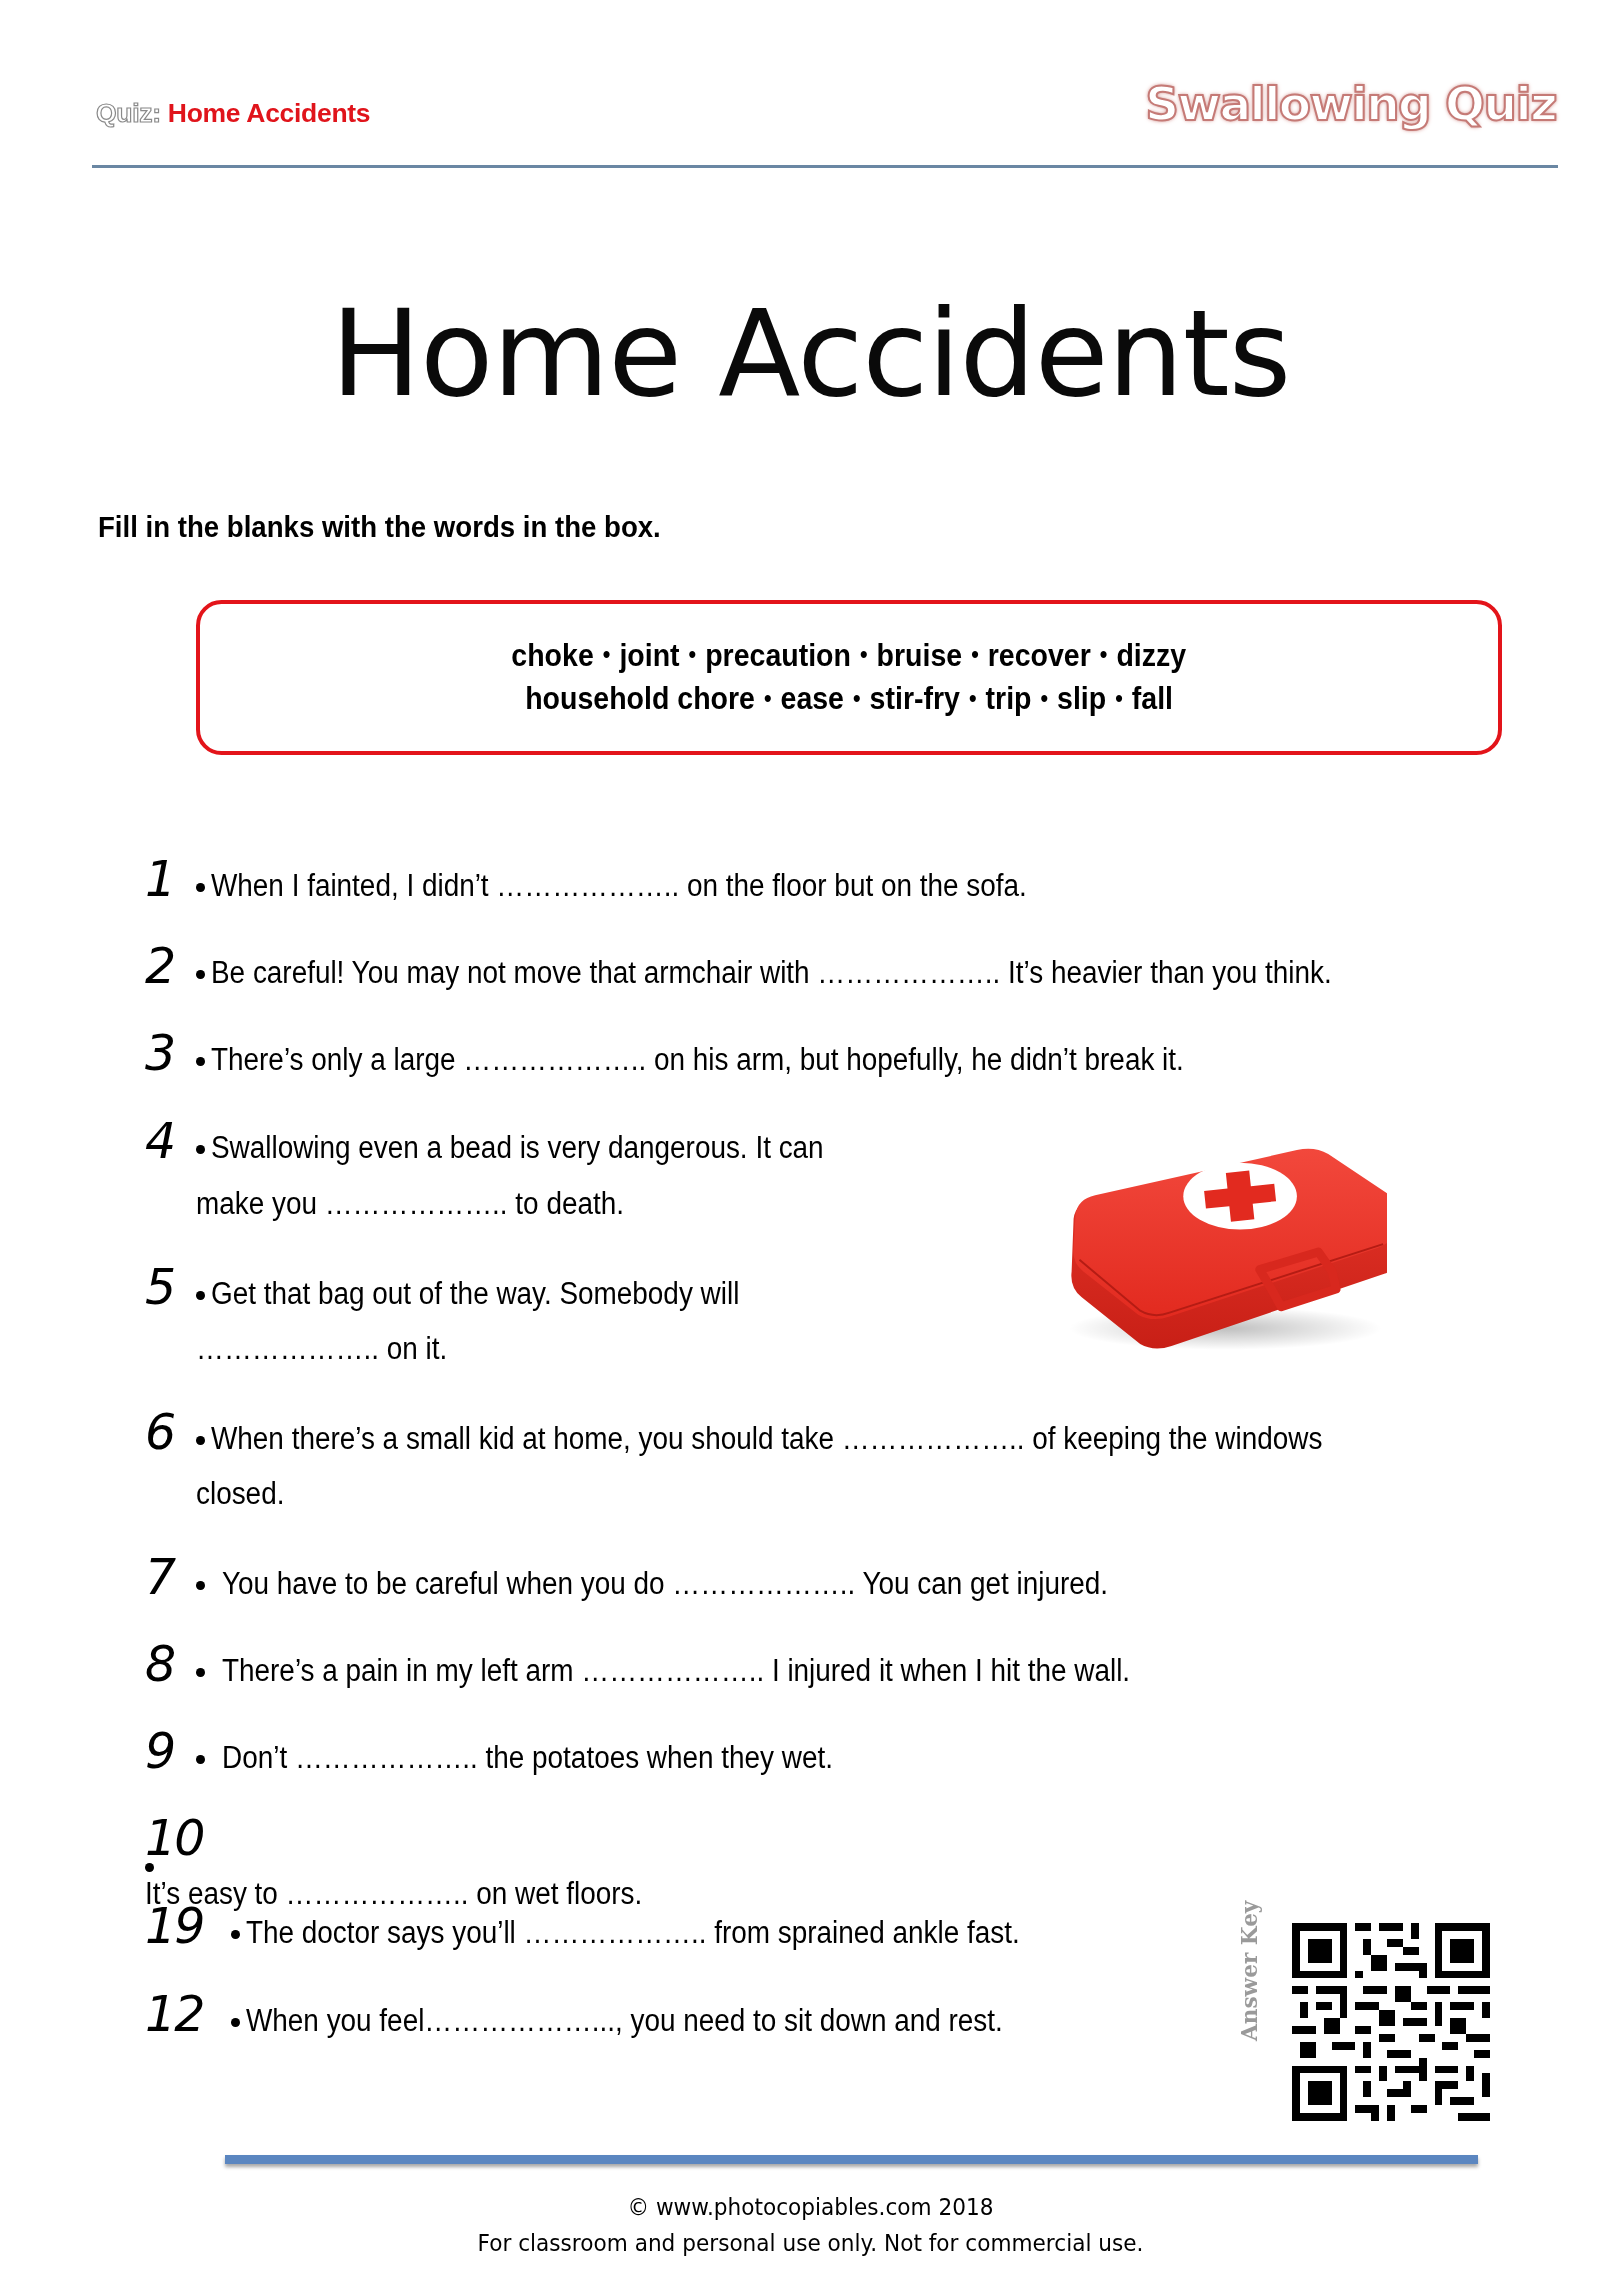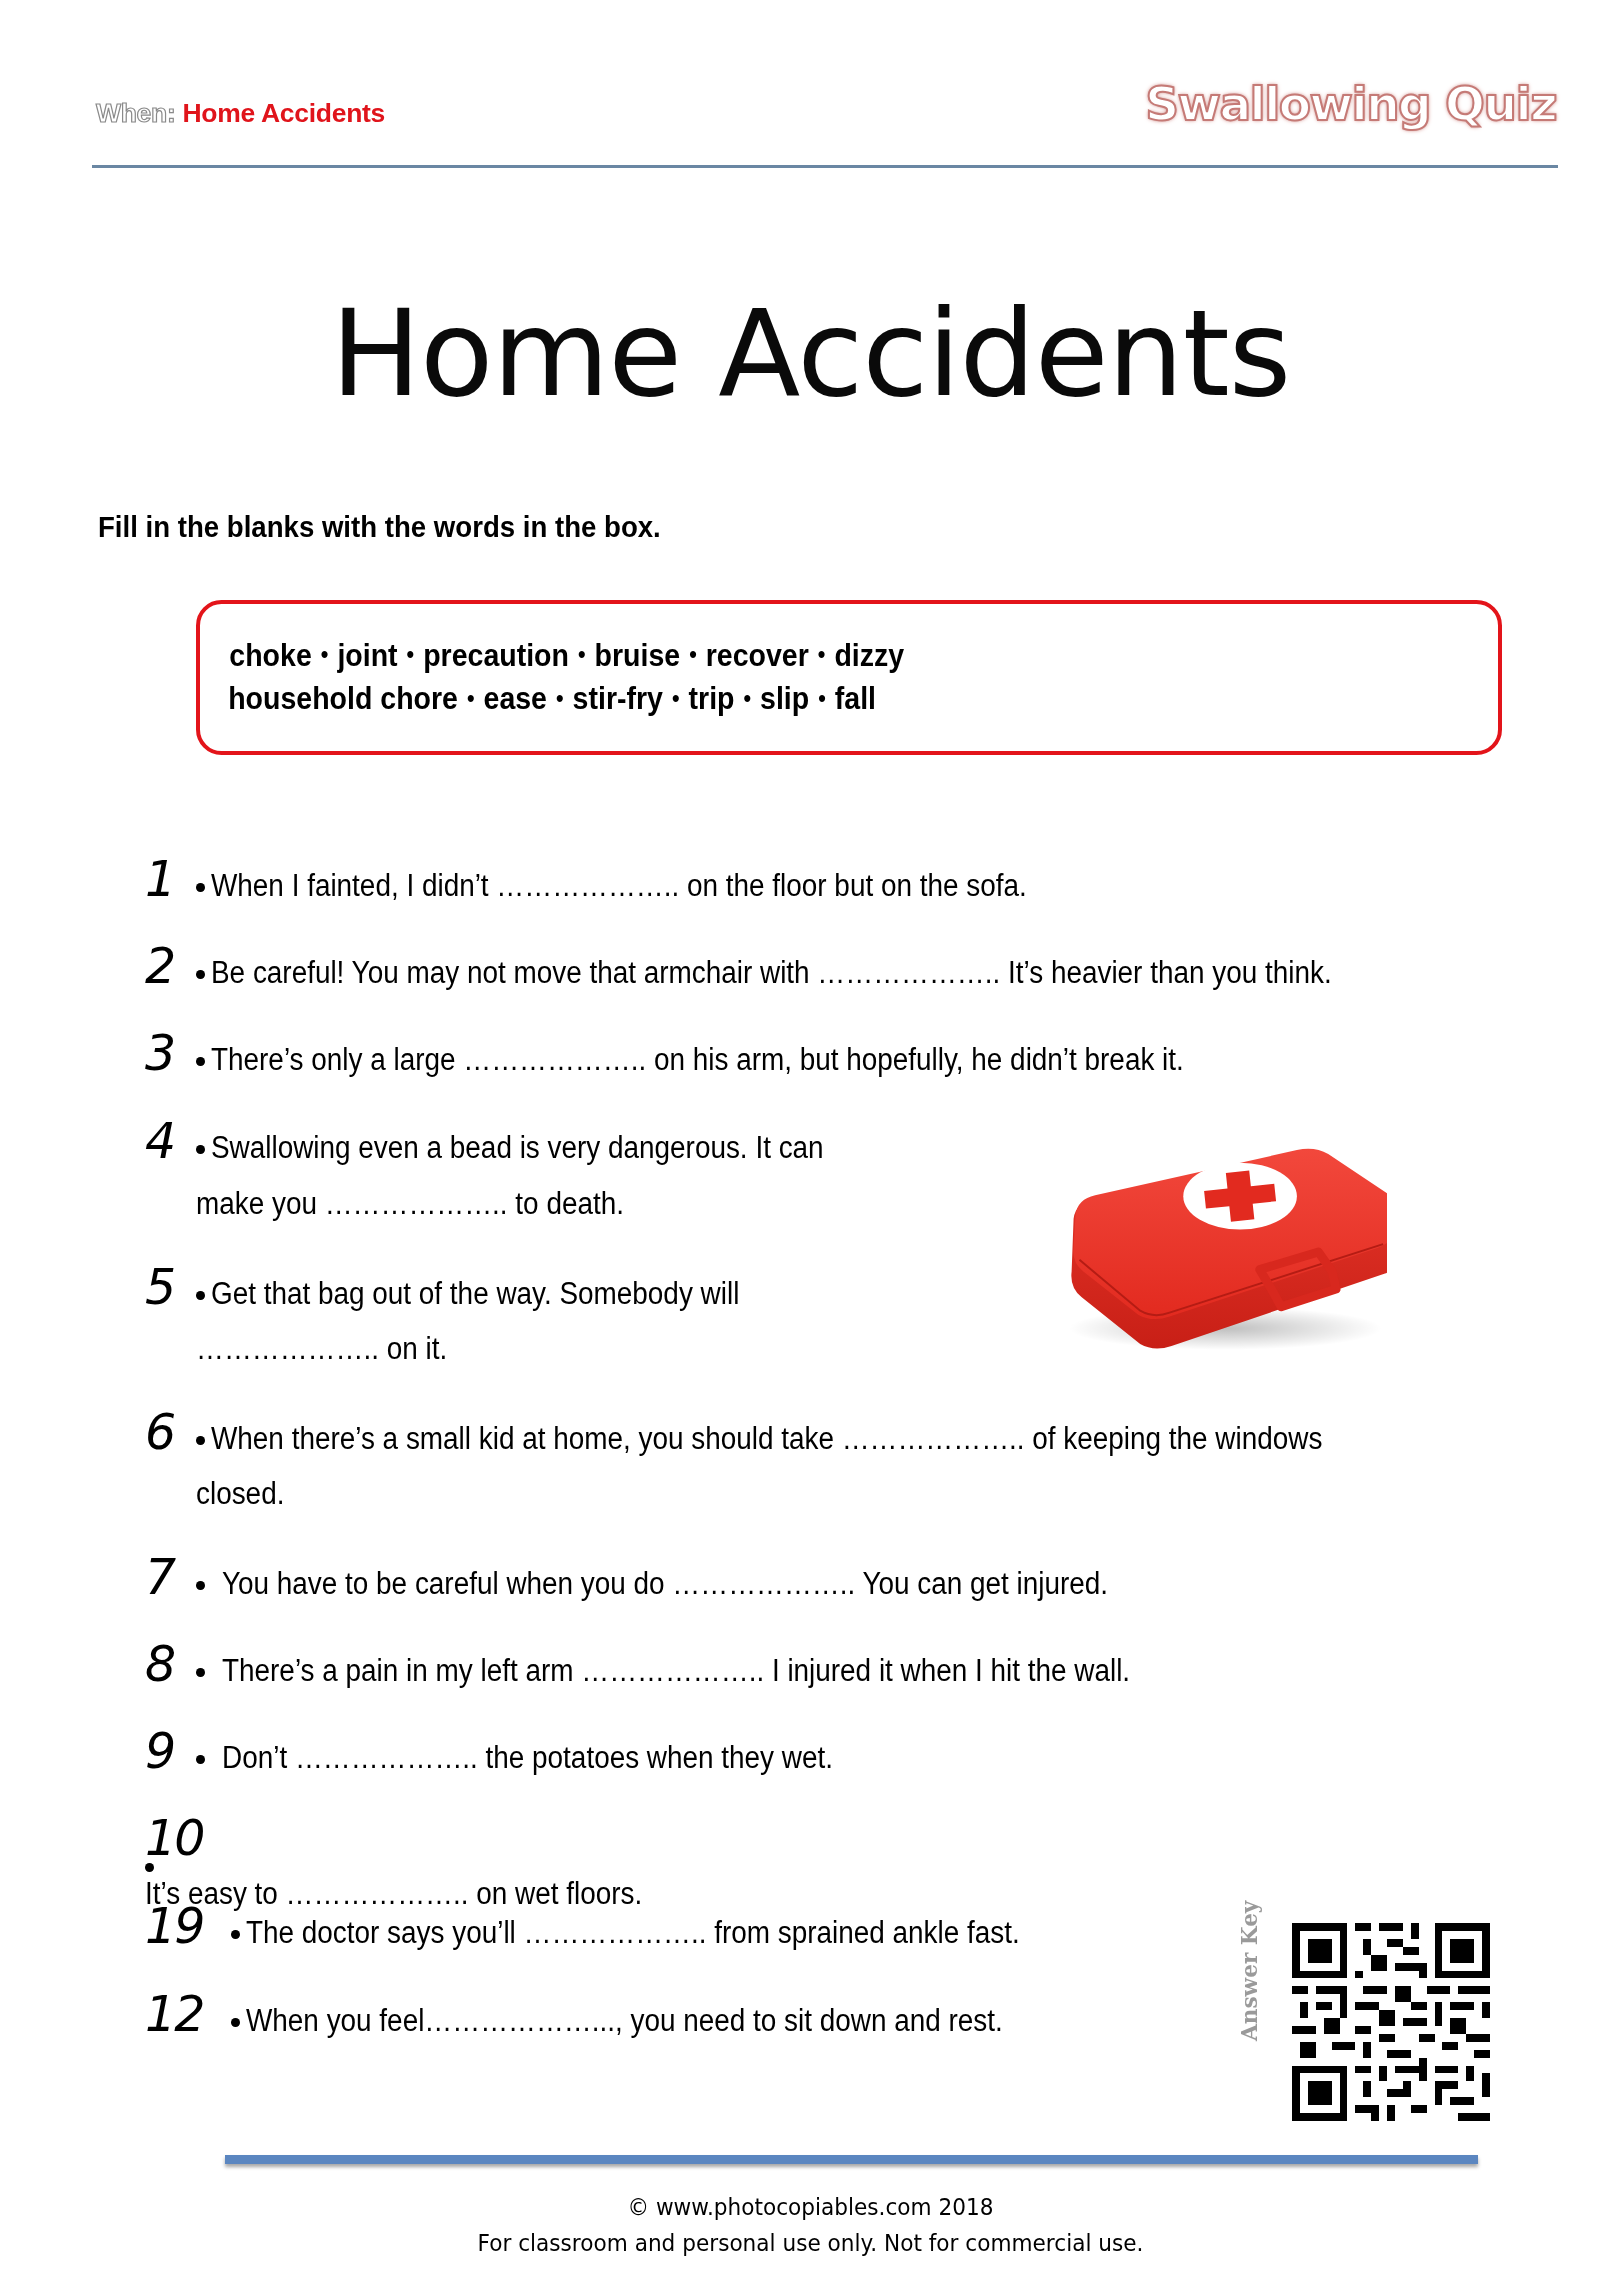--- a/index.html
+++ b/index.html
@@ -11,21 +11,21 @@
     .theme-label .theme-value { color: #e0141b; }
 
     .quiz-badge { position: absolute; right: 65px; top: 76px; font-family: "DejaVu Sans", sans-serif; font-weight: bold; font-size: 47px; letter-spacing: -1.5px; color: #ffffff; -webkit-text-stroke: 2px #c57a76; text-shadow: 0 0 4.9px #d9a09c, 0 0 2.9px #c97f7b; }
 
     .header-rule { position: absolute; left: 92px; top: 165px; width: 1466px; height: 2.9px; background: #6a87a3; }
 
     .doc-title { position: absolute; left: 0; width: 100%; top: 284px; text-align: center; font-family: "DejaVu Sans", sans-serif; font-size: 120px; font-weight: normal; letter-spacing: -1px; color: #0a0a0a; }
 
     .instructions { position: absolute; left: 98px; top: 510px; font-family: "Liberation Sans", sans-serif; font-weight: bold; font-size: 30px; transform: scaleX(0.92); transform-origin: left; }
 
-    .word-box { position: absolute; left: 196px; top: 600px; width: 1306px; height: 155px; border: 4.9px solid #e3141a; border-radius: 25.5px; display: flex; flex-direction: column; align-items: flex-start; justify-content: center; gap: 7.8px; }
+    .word-box { position: absolute; left: 196px; top: 600px; width: 1306px; height: 155px; border: 4.9px solid #e3141a; border-radius: 25.5px; display: flex; flex-direction: column; align-items: center; justify-content: center; gap: 7.8px; }
     .word-row { display: flex; align-items: center; font-family: "Liberation Sans", sans-serif; font-weight: bold; font-size: 31px; transform: scaleX(0.92); }
     .word-row .bullet { margin: 0 9.8px; font-size: 23.5px; }
 
     .question { position: absolute; left: 145px; display: flex; align-items: baseline; }
     .q-num { font-family: "DejaVu Sans", sans-serif; font-size: 49px; font-weight: normal; font-style: italic; letter-spacing: -2px; width: 51px; display: inline-block; }
     .q-num.wide { width: 86px; }
     .q-dot { display: inline-block; width: 8.8px; height: 8.8px; background: #000; border-radius: 50%; margin: 0 5.9px 0 0; position: relative; top: -3.9px; }
     .q-text { font-family: "Liberation Sans", sans-serif; font-size: 31px; transform: scaleX(0.9); transform-origin: left; white-space: nowrap; }
     .q-text.spaced { margin-left: 11.8px; }
     .q-cont { position: absolute; left: 196px; font-family: "Liberation Sans", sans-serif; font-size: 31px; transform: scaleX(0.9); transform-origin: left; white-space: nowrap; }
@@ -35,21 +35,21 @@
     .qr { position: absolute; left: 1292px; top: 1923px; width: 198px; height: 198px; }
 
     .footer-rule { position: absolute; left: 225px; top: 2155px; width: 1253px; height: 8.8px; background: #5b86c0; box-shadow: 0 2.9px 3.9px rgba(0,0,0,0.35); }
     .footer-line1 { position: absolute; left: 0; width: 100%; top: 2193px; text-align: center; font-family: "DejaVu Sans", sans-serif; font-size: 23.5px; transform: scaleX(0.92); }
     .footer-line2 { position: absolute; left: 0; width: 100%; top: 2229px; text-align: center; font-family: "DejaVu Sans", sans-serif; font-size: 23.5px; transform: scaleX(0.92); }
   </style>
 </head>
 <body>
 
 <div class="theme-label">
-  <span class="theme-prefix">When:</span>
+  <span class="theme-prefix">Quiz:</span>
   <span class="theme-value">Home Accidents</span>
 </div>
 <div class="quiz-badge">Swallowing Quiz</div>
 <div class="header-rule"></div>
 
 <h1 class="doc-title">Home Accidents</h1>
 
 <div class="instructions">Fill in the blanks with the words in the box.</div>
 
 <div class="word-box">

